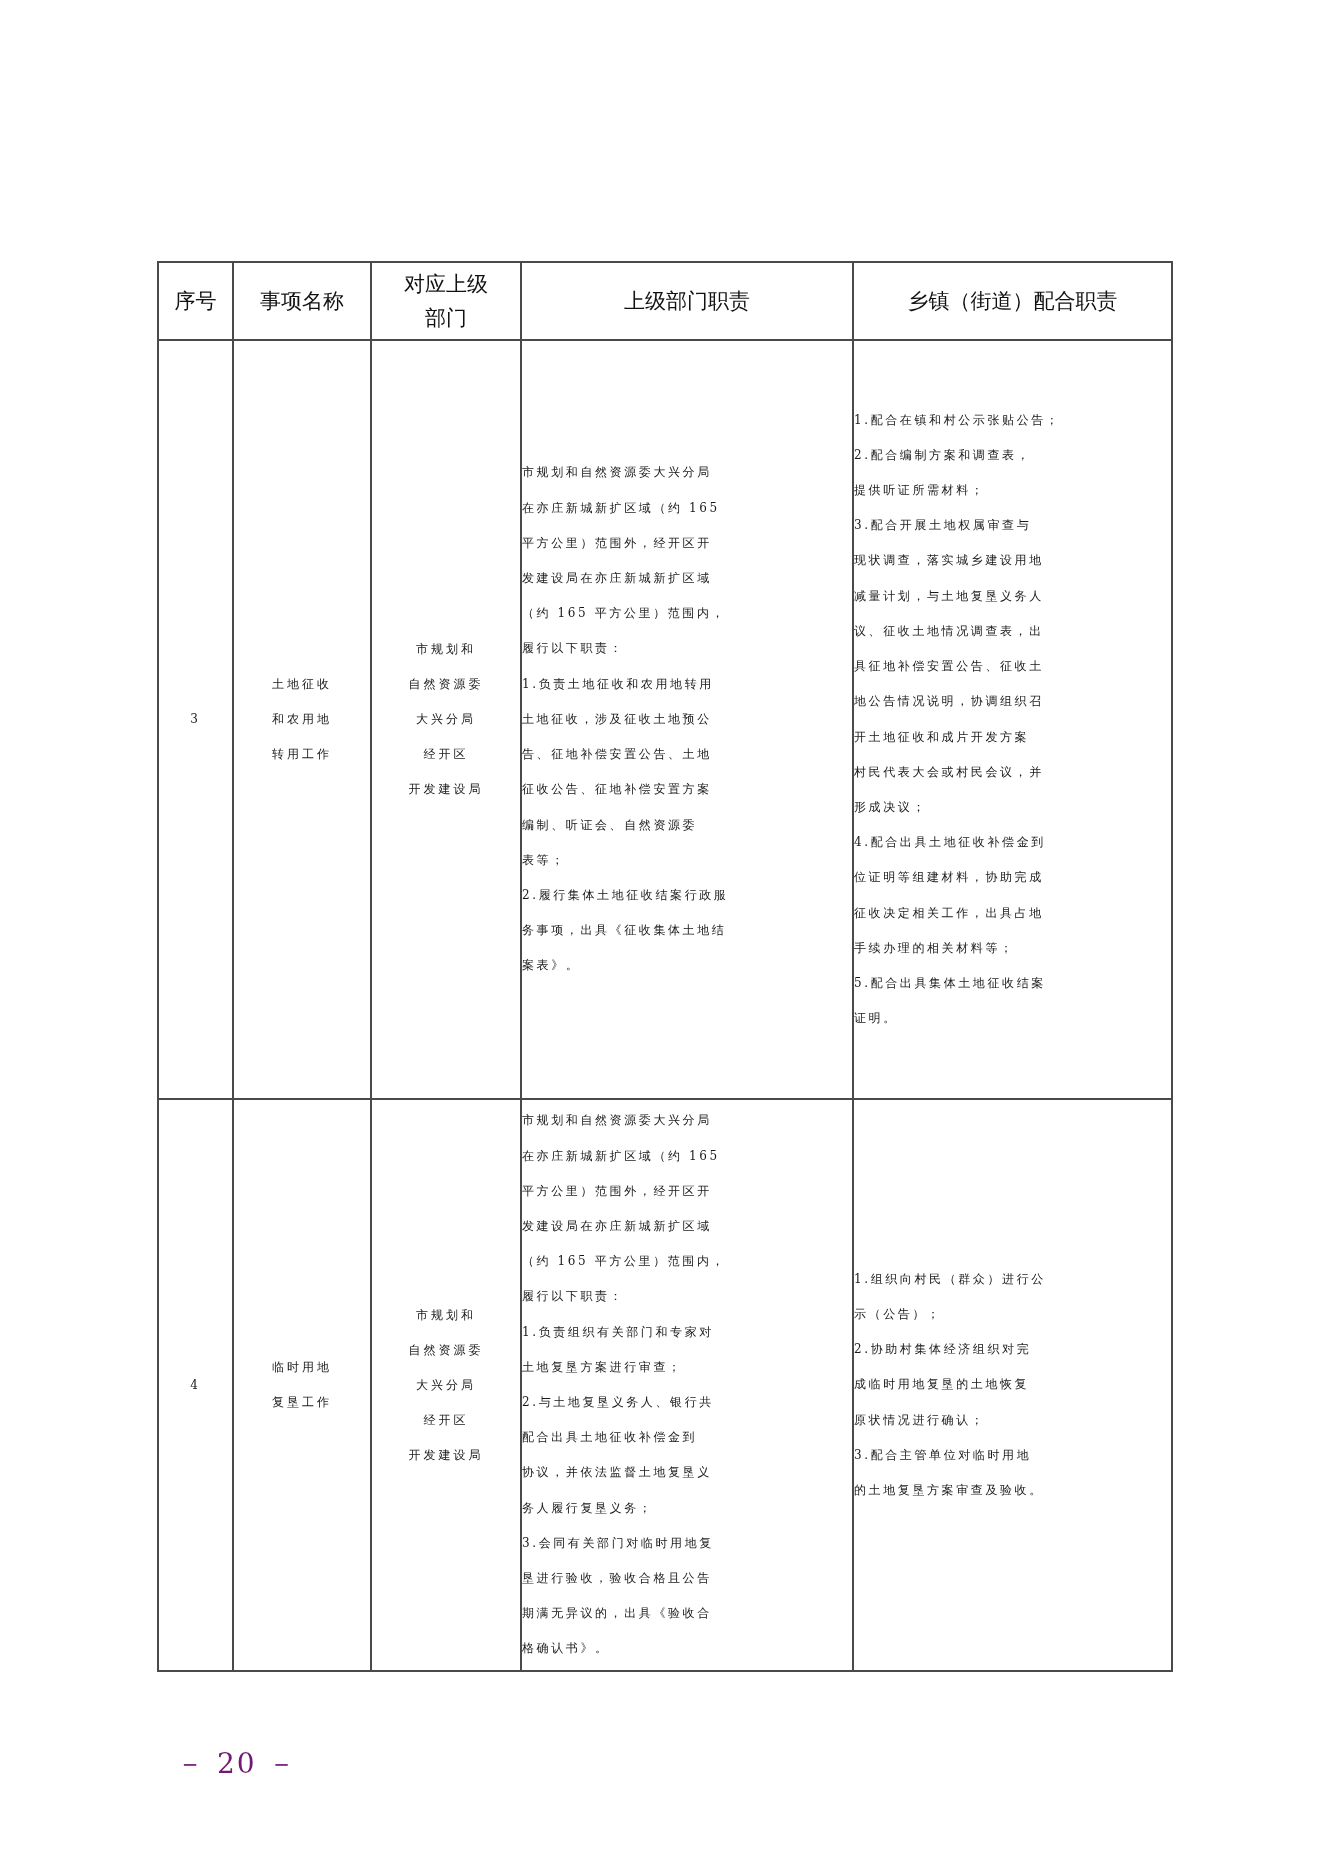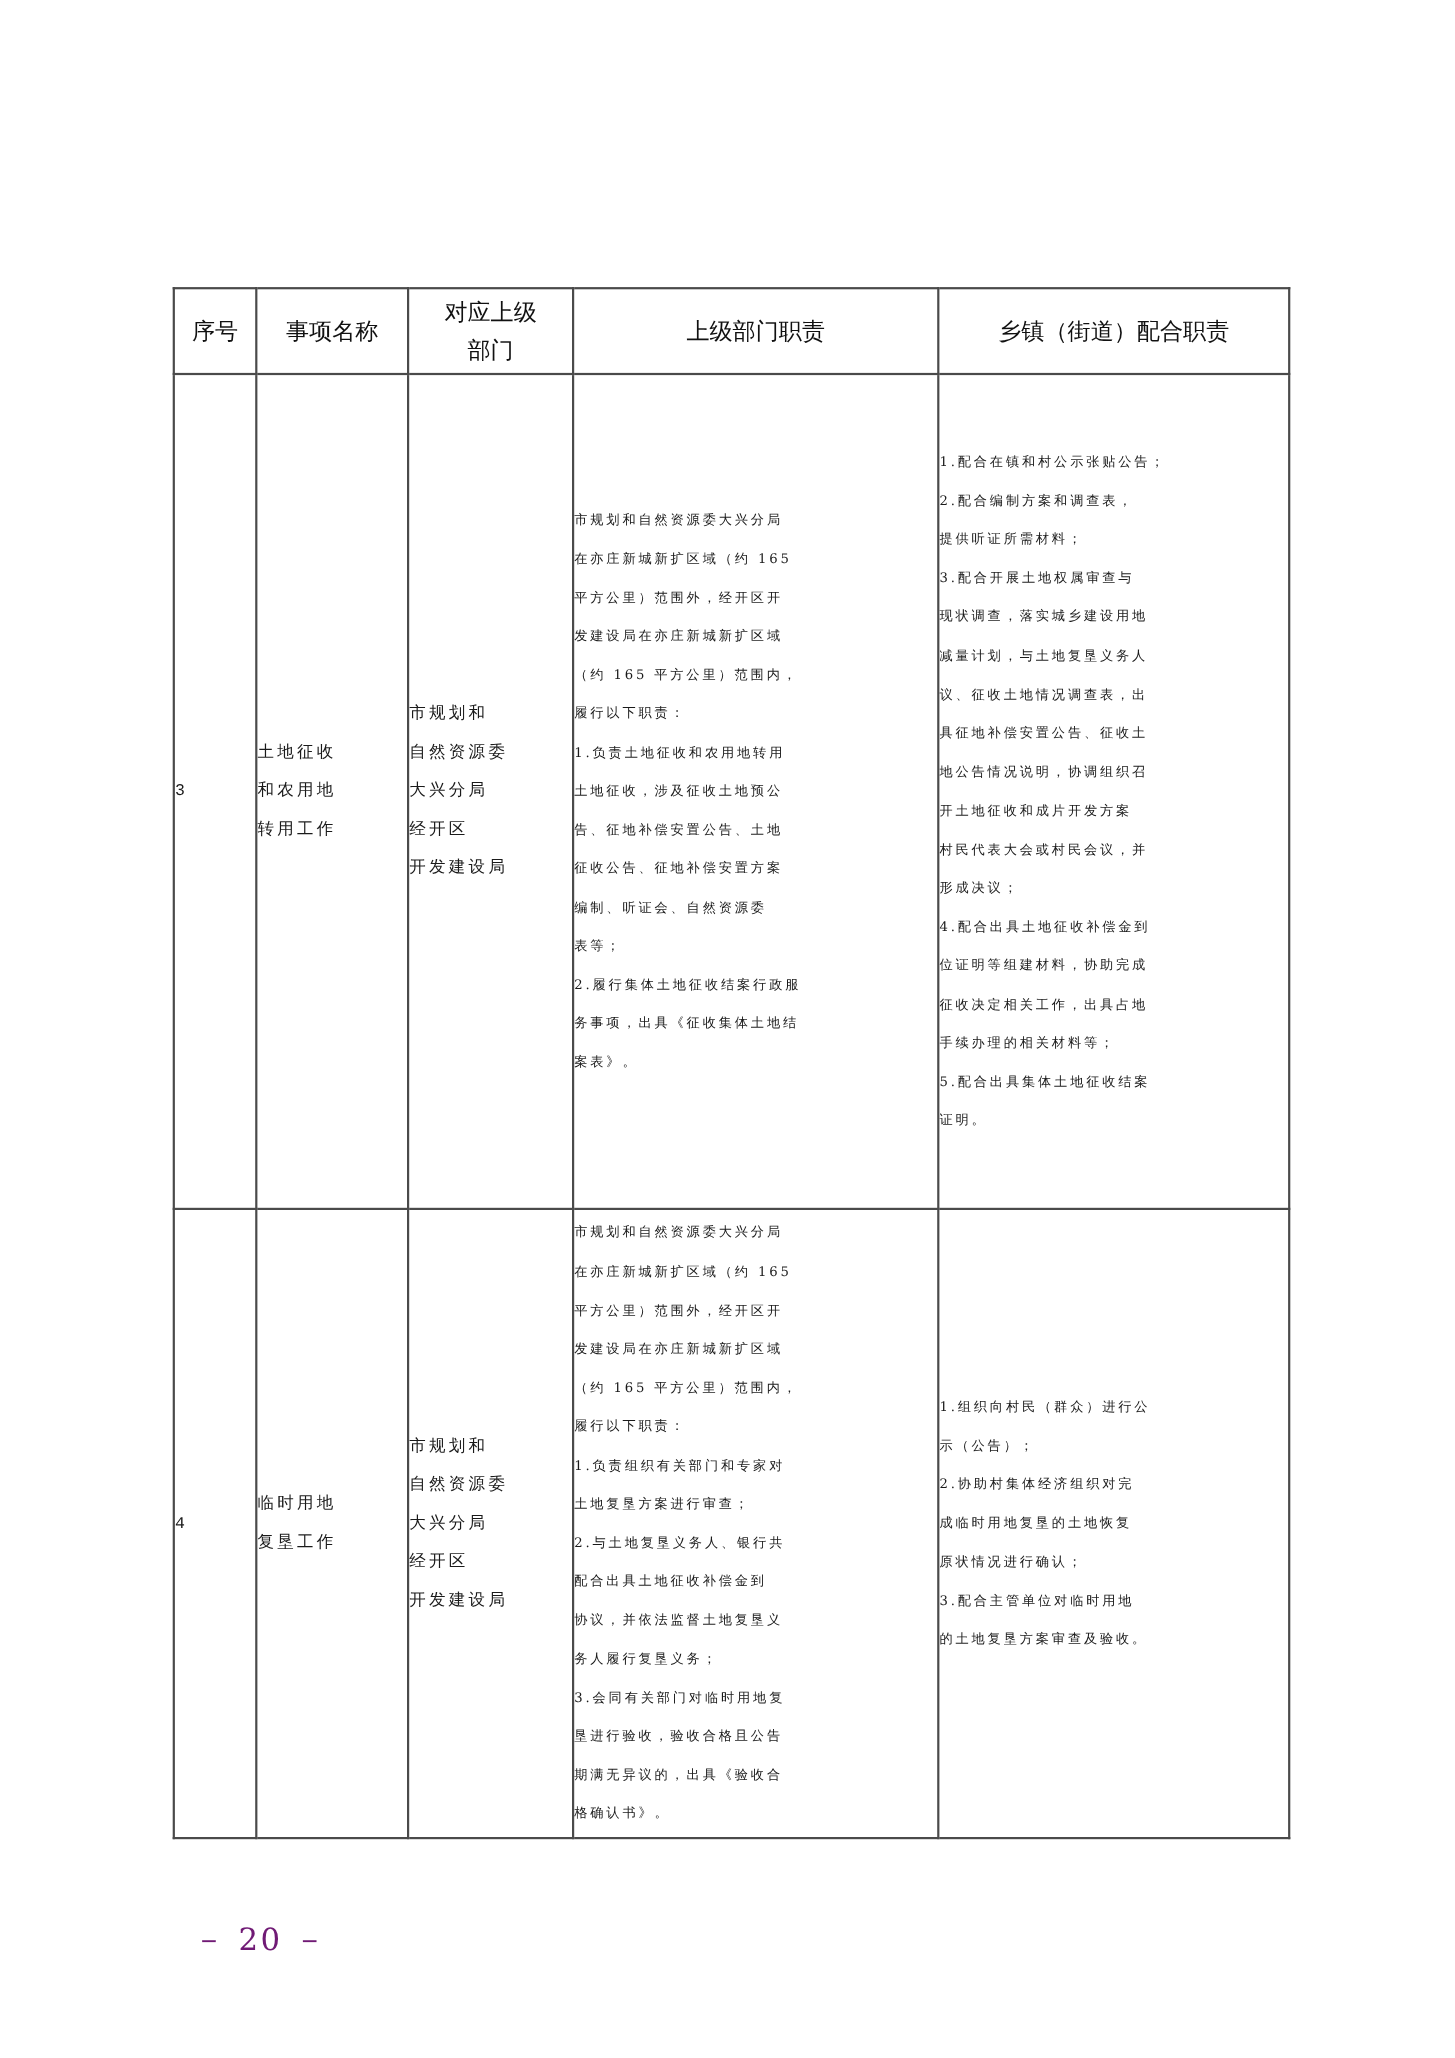--- a/index.html
+++ b/index.html
@@ -17,21 +17,21 @@
   .page-table td, .page-table th {
     border: 2px solid #4a4a4a; padding: 0; vertical-align: middle;
   }
   .page-table th {
     font-family: "DejaVu Sans", "Liberation Sans", sans-serif;
     font-weight: normal; font-size: 21px; color: #111; height: 76px;
     text-align: center; line-height: 34px;
   }
   .c1 { width: 75px; } .c2 { width: 138px; } .c3 { width: 150px; }
   .c4 { width: 332px; } .c5 { width: 319px; }
-  .cell-center { text-align: left; font-size: 15px; line-height: 35px; letter-spacing: 3px; font-family: Liberation Mono, monospace; }
+  .cell-center { text-align: center; font-size: 12px; line-height: 35px; letter-spacing: 3px; }
   .cell-para {
     font-size: 12px; line-height: 35.2px; letter-spacing: 2.6px;
     padding: 0 8px 0 12px; text-align: justify;
   }
   .para-line { display: block; white-space: pre; }
   .row3 td { height: 757px; }
   .row4 td { height: 570px; }
   .page-num {
     position: absolute; left: 176px; top: 1745px; font-size: 28px;
     font-family: "DejaVu Serif", "Liberation Serif", serif; letter-spacing: 2px; color: #701a75;

